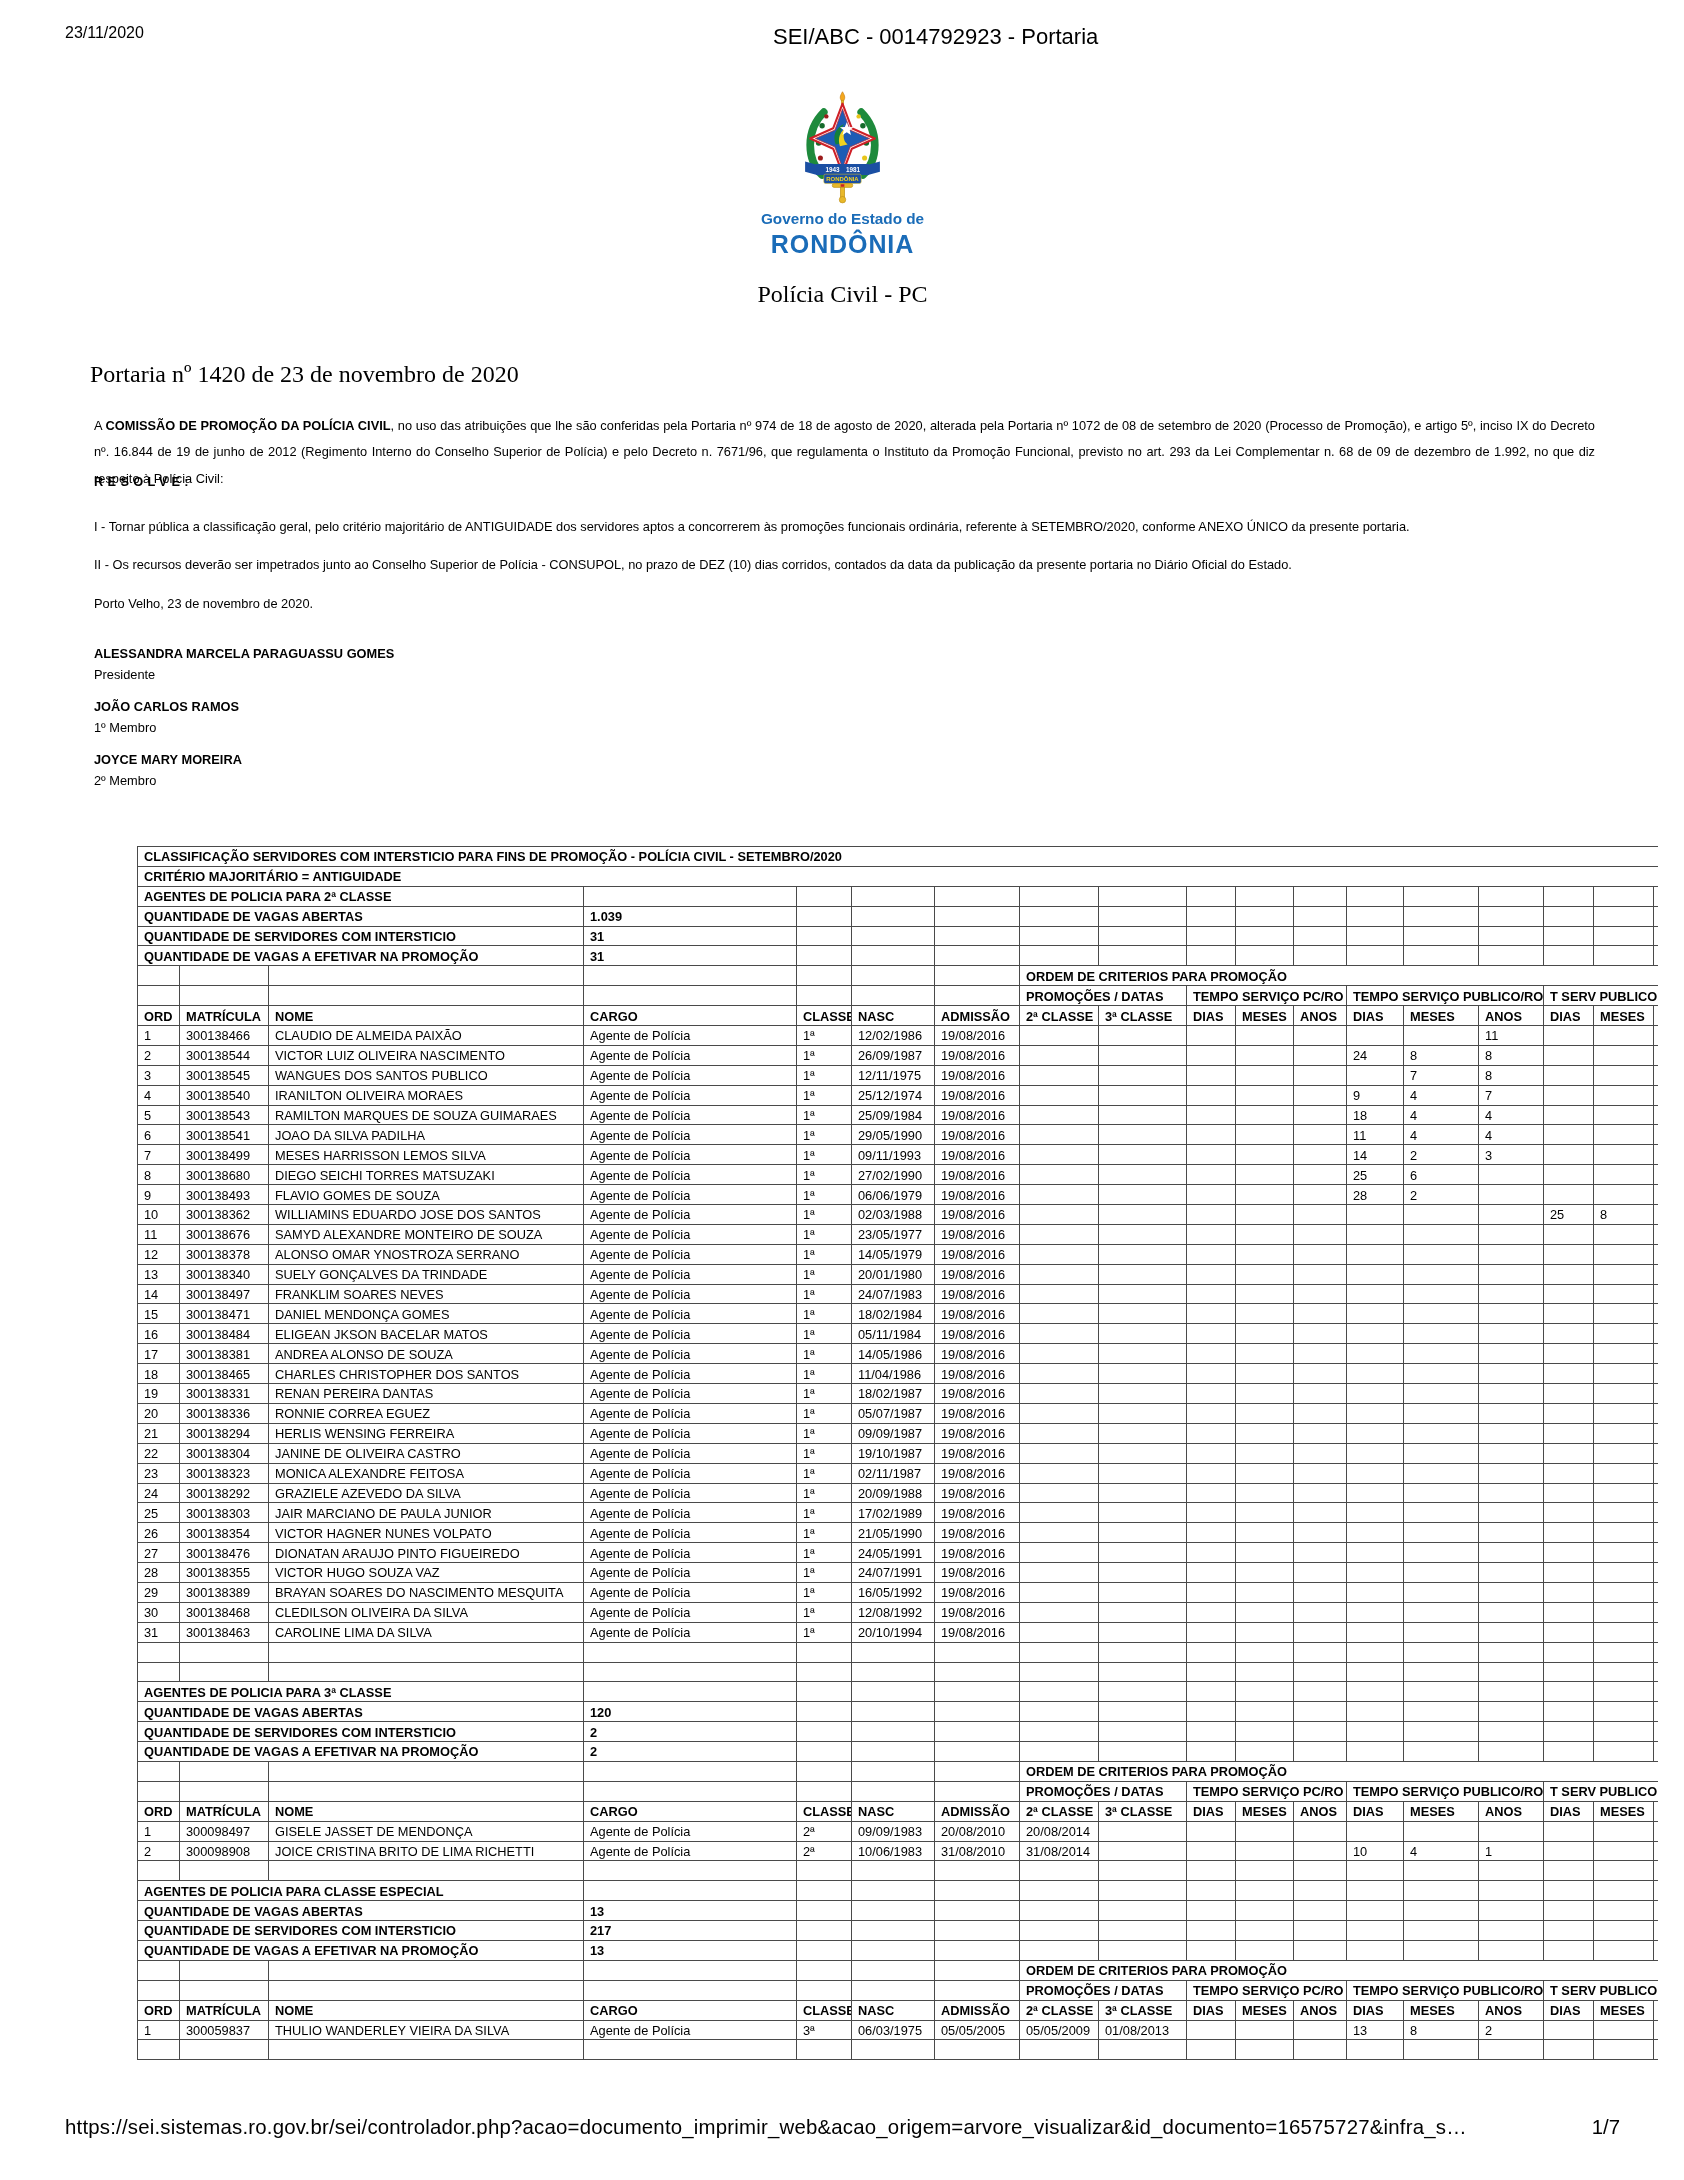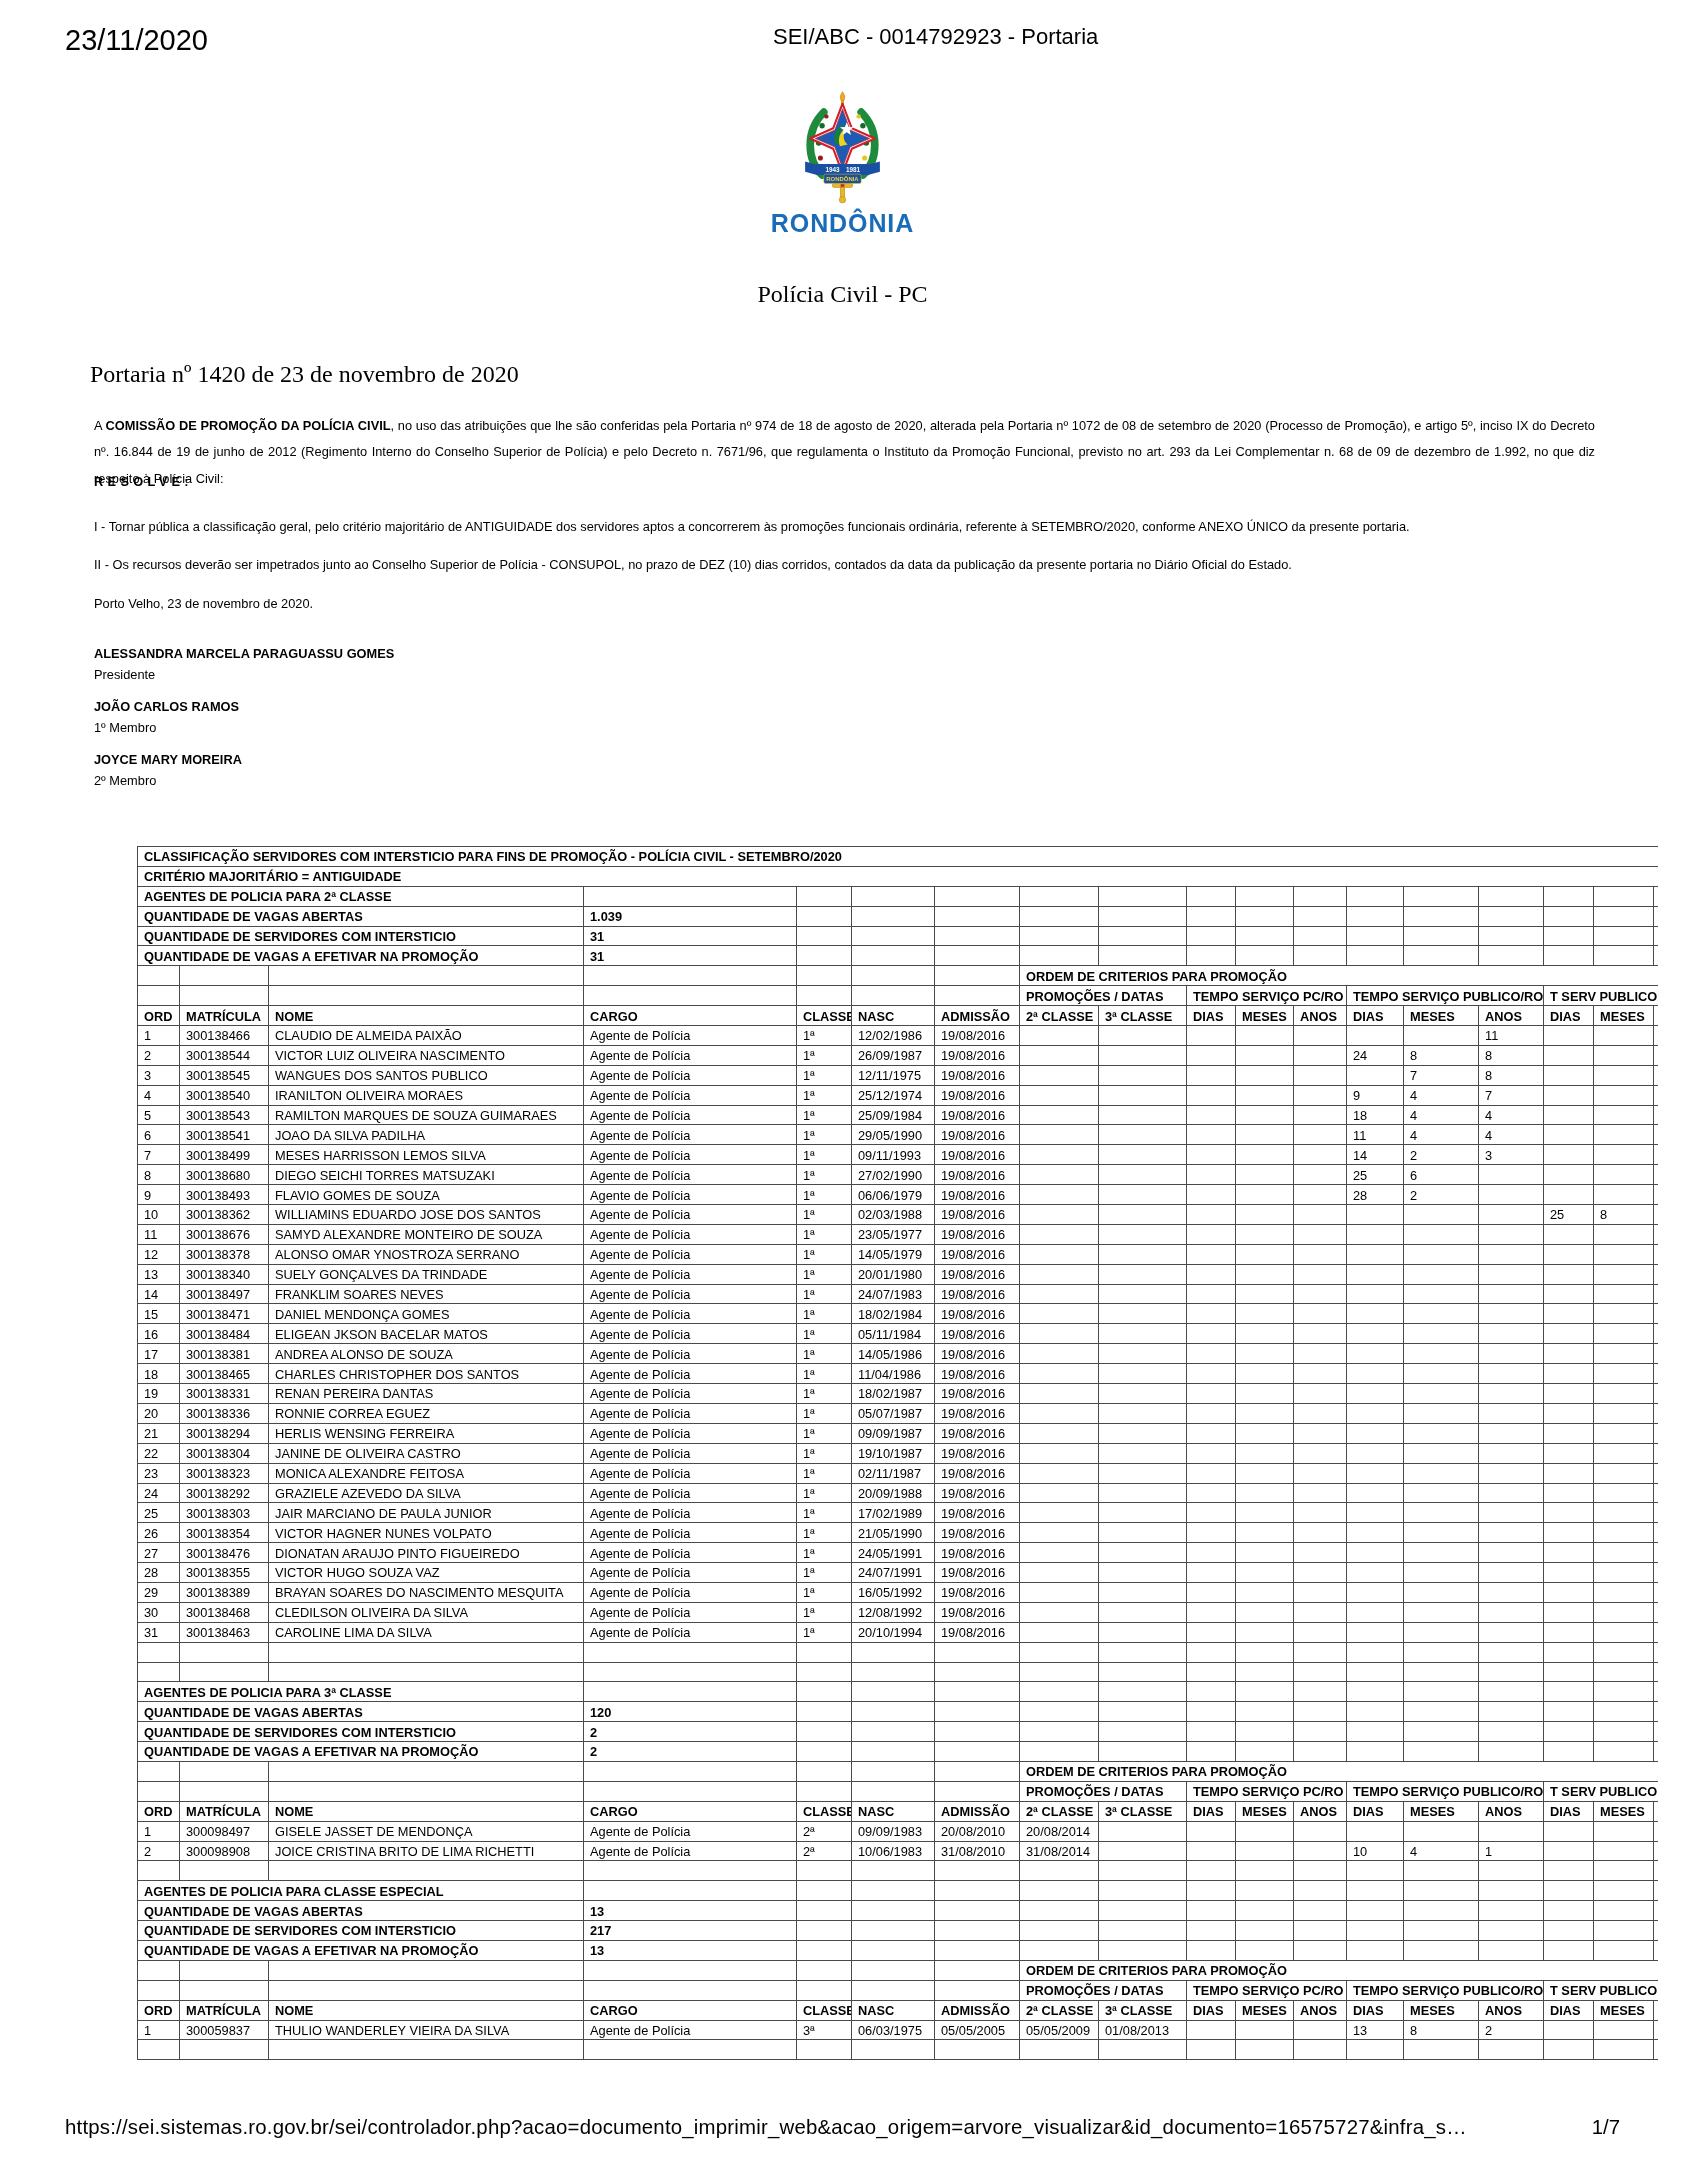--- a/index.html
+++ b/index.html
@@ -1,21 +1,21 @@
 <!DOCTYPE html>
 <html style="font-size:13.6px"><head>
 <meta charset="utf-8">
 <style>
   html,body{margin:0;padding:0;}
   body{
     width:1685px;height:2181px;position:relative;background:#ffffff;
     font-family:"Liberation Sans",sans-serif;color:#000;overflow:hidden;
   }
   
-  .print-date{position:absolute;left:65px;top:24px;font-size:29px;}
+  .print-date{position:absolute;left:65px;top:24px;font-size:16px;}
   .doc-ref{position:absolute;left:773px;top:24px;font-size:22px;}
   .print-footer-url{position:absolute;left:65px;top:2116px;font-size:20.4px;letter-spacing:0.2px;}
   .print-footer-page{position:absolute;right:65px;top:2116px;font-size:20.4px;}
   
   .logo-block{position:absolute;left:0;right:0;top:90px;text-align:center;}
   .gov-line{display:block;margin-top:3.4px;font-size:15.3px;font-weight:bold;color:#1a6cb8;}
   .state-name{display:block;margin-top:1.7px;font-size:25px;font-weight:bold;letter-spacing:0.9px;color:#1a6cb8;}
   .org-line{position:absolute;left:0;right:0;top:281px;text-align:center;
     font-family:"Liberation Serif",serif;font-size:24px;}
   
@@ -78,20 +78,21 @@
     <rect x="28" y="99" width="44" height="11" rx="2" fill="#1b4fa3" stroke="#e8c51a" stroke-width="0.6"></rect>
     <text x="30" y="96.5" font-family="Liberation Sans, sans-serif" font-size="7.5" font-weight="bold" fill="#ffffff">1943</text>
     <text x="54" y="96.5" font-family="Liberation Sans, sans-serif" font-size="7.5" font-weight="bold" fill="#ffffff">1981</text>
     <text x="50" y="107.5" text-anchor="middle" font-family="Liberation Sans, sans-serif" font-size="7" font-weight="bold" fill="#f2d21f">RONDÔNIA</text>
 
     <rect x="38" y="110" width="24" height="4.5" rx="2" fill="#e8b82a" stroke="#b98b12" stroke-width="0.7"></rect>
     <rect x="47.4" y="114.5" width="5.2" height="12" fill="#e8b82a" stroke="#b98b12" stroke-width="0.7"></rect>
     <circle cx="50" cy="129" r="3.8" fill="#e8b82a" stroke="#b98b12" stroke-width="0.7"></circle>
     <rect x="47.8" y="110.8" width="4.4" height="3" fill="#c22"></rect>
   </svg>
+  <span class="gov-line">Governo do Estado de</span>
   <span class="state-name">RONDÔNIA</span>
 </div>
 
 <div class="org-line">Polícia Civil - PC</div>
 
 <h1 class="doc-title">Portaria nº 1420 de 23 de novembro de 2020</h1>
 
 <p class="para p1"><span>A </span><b>COMISSÃO DE PROMOÇÃO DA POLÍCIA CIVIL</b><span>, no uso das atribuições que lhe são conferidas pela Portaria nº 974 de 18 de agosto de 2020, alterada pela Portaria nº 1072 de 08 de setembro de 2020 (Processo de Promoção), e artigo 5º, inciso IX do Decreto nº. 16.844 de 19 de junho de 2012 (Regimento Interno do Conselho Superior de Polícia) e pelo Decreto n. 7671/96, que regulamenta o Instituto da Promoção Funcional, previsto no art. 293 da Lei Complementar n. 68 de 09 de dezembro de 1.992, no que diz respeito à Polícia Civil:</span></p>
 
 <div class="resolve">RESOLVE:</div>

